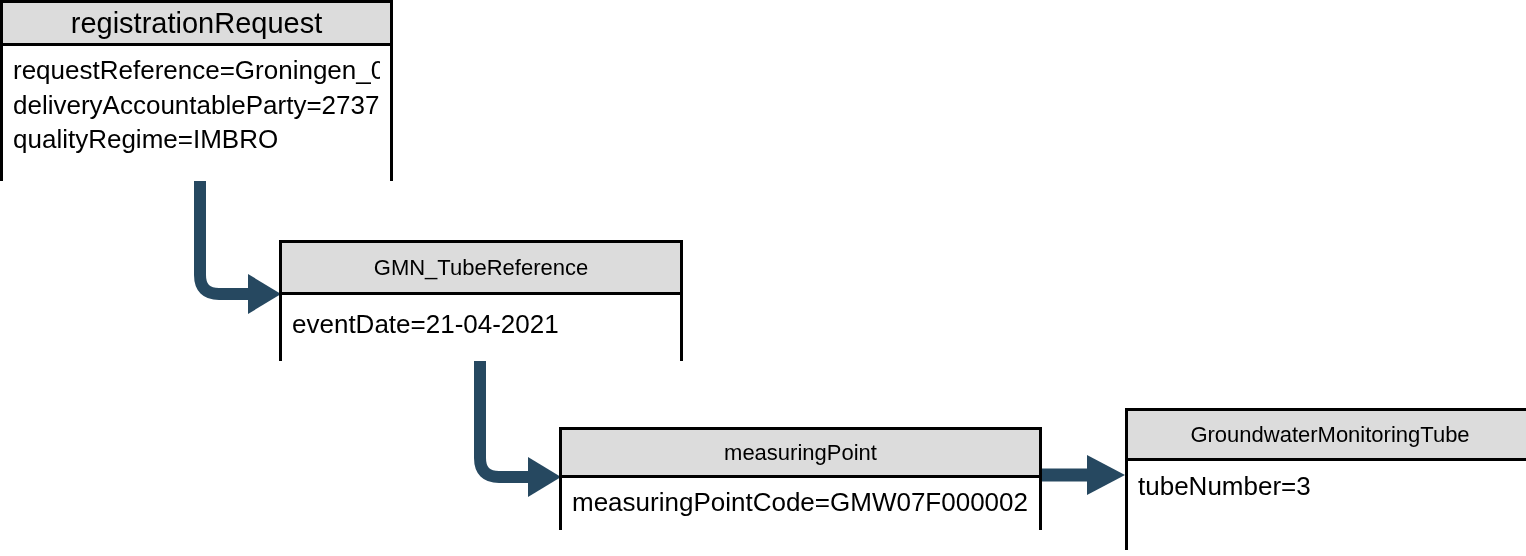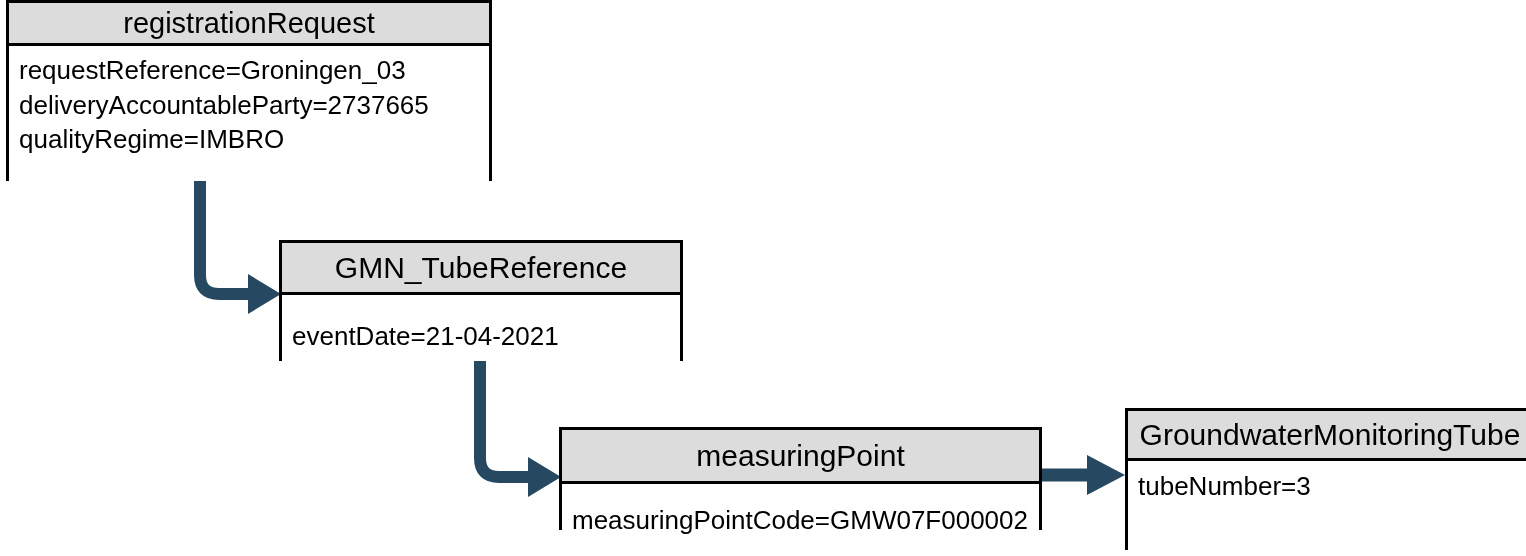--- a/index.html
+++ b/index.html
@@ -27,21 +27,21 @@
     border: 3px solid #000000;
     background: #ffffff;
     z-index: 3;
   }
   .node-header {
     box-sizing: border-box;
     background: #dcdcdc;
     border-bottom: 3px solid #000000;
     text-align: center;
     color: #000000;
-    font-size: 30px;
+    font-size: 22px;
     line-height: 1.0;
     white-space: nowrap;
     overflow: hidden;
     display: flex;
     align-items: center;
     justify-content: center;
   }
   .node-body {
     box-sizing: border-box;
     background: #ffffff;
@@ -50,31 +50,31 @@
   }
   .attr {
     color: #000000;
     font-size: 26px;
     line-height: 1.33;
     white-space: nowrap;
     overflow: hidden;
   }
 
   
-  #node-registration-request { left: 6px;    top: 0px;   width: 486px; height: 181px; }
+  #node-registration-request { left: 0px;    top: 0px;   width: 393px; height: 181px; }
   #node-registration-request .node-header { height: 43px;  font-size: 29px; }
   #node-registration-request .node-body   { height: 135px; }
 
   #node-gmn-tube-reference  { left: 279px;  top: 240px; width: 404px; height: 121px; }
   #node-gmn-tube-reference .node-header { height: 52px; }
-  #node-gmn-tube-reference .node-body   { height: 66px; padding-top: 24px; }
+  #node-gmn-tube-reference .node-body   { height: 66px; padding-top: 12px; }
 
   #node-measuring-point     { left: 559px;  top: 427px; width: 483px; height: 103px; }
-  #node-measuring-point .node-header { height: 54px; }
-  #node-measuring-point .node-body   { height: 52px; padding-top: 19px; }
+  #node-measuring-point .node-header { height: 48px; }
+  #node-measuring-point .node-body   { height: 52px; padding-top: 7px; }
 
   #node-groundwater-monitoring-tube { left: 1125px; top: 408px; width: 410px; height: 142px; }
   #node-groundwater-monitoring-tube .node-header { height: 50px; }
   #node-groundwater-monitoring-tube .node-body   { height: 89px; padding-top: 8px; }
 
   
   .edge {
     position: absolute;
     z-index: 2;
     overflow: visible;

